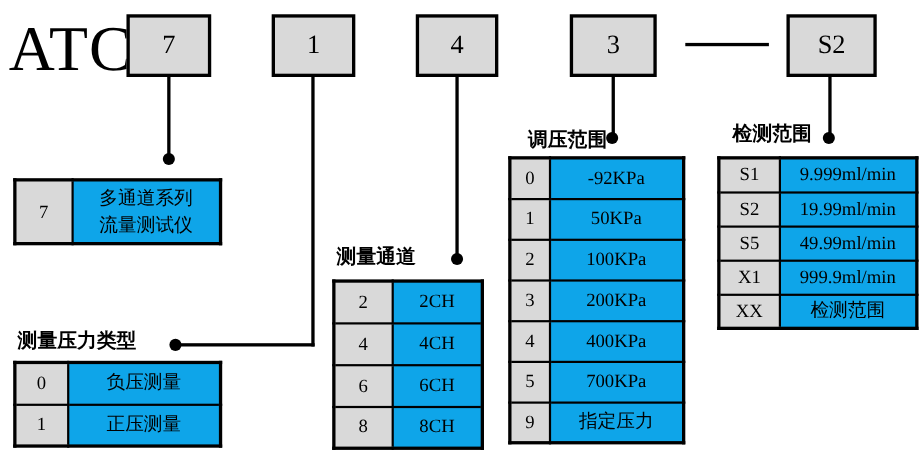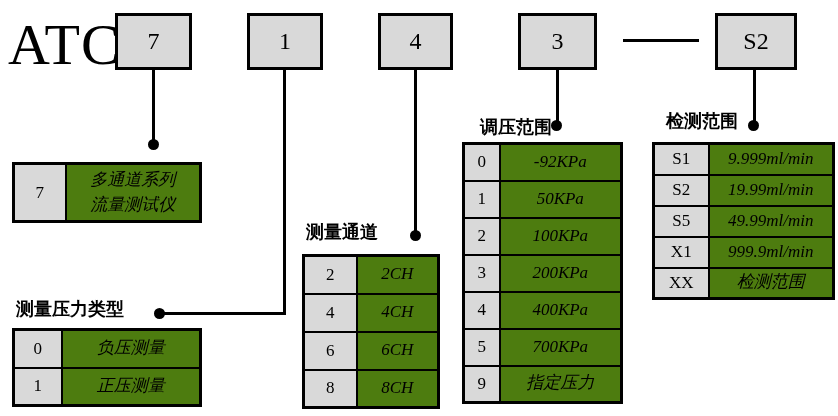--- a/index.html
+++ b/index.html
@@ -30,21 +30,21 @@
   }
   table.dtable {
     position:absolute; border-collapse:collapse; table-layout:fixed;
     border:3px solid #000;
   }
   table.dtable td {
     border:2px solid #000; text-align:center; vertical-align:middle;
     font-size:17px; padding:0 2px;
   }
   table.dtable td.code { background:#d9d9d9; }
-  table.dtable td.desc { background:#4d7c0f; white-space:pre-line; line-height:1.45;font-style:italic; }
+  table.dtable td.desc { background:#0ea5e9; white-space:pre-line; line-height:1.45; }
   .t1 td { height:58px; }
   .t2 td { height:38px; }
   .t3 td { height:38px; }
   .t4 td { height:37px; }
   .t5 td { height:31px; }
 </style>
 </head>
 <body>
 
 <div class="canvas">
@@ -100,21 +100,21 @@
         <td class="code">0</td>
         <td class="desc">负压测量</td>
       </tr>
       <tr>
         <td class="code">1</td>
         <td class="desc">正压测量</td>
       </tr>
     </tbody>
   </table>
 
-  <div class="grouptitle" style="left:306px; top:222px;font-family:Liberation Mono, monospace;">测量通道</div>
+  <div class="grouptitle" style="left:306px; top:222px;">测量通道</div>
   <table class="dtable t3" style="left:302px; top:254px;">
     <colgroup>
         <col style="width:53px">
         <col style="width:82px">
       </colgroup>
     <tbody>
       <tr>
         <td class="code">2</td>
         <td class="desc">2CH</td>
       </tr>

